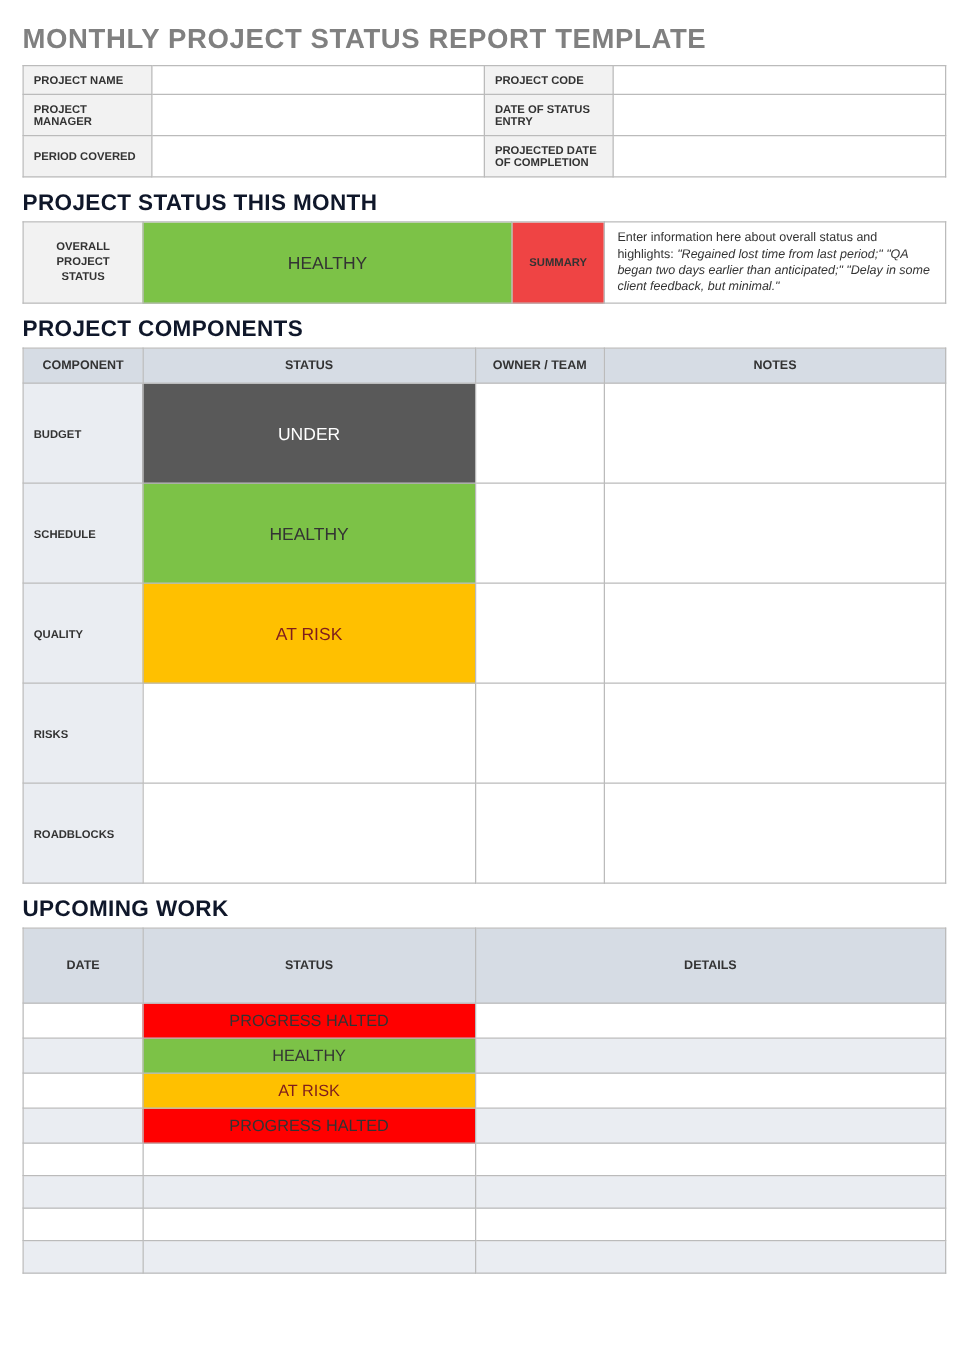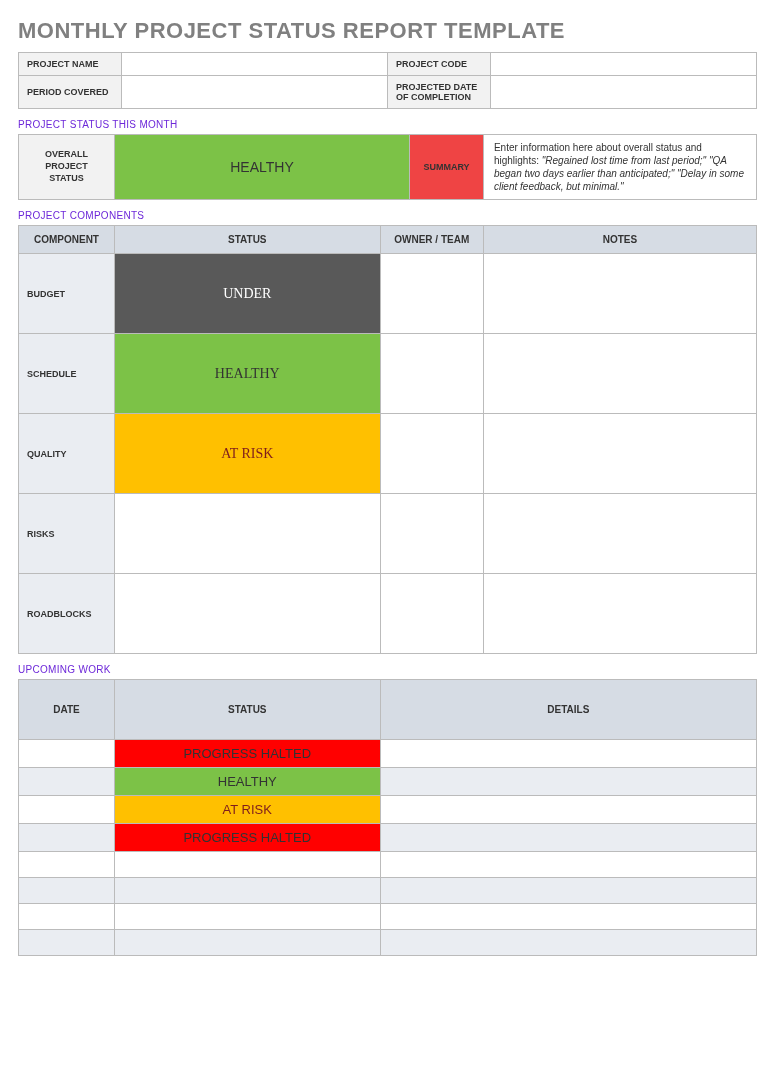--- a/index.html
+++ b/index.html
@@ -12,24 +12,24 @@
     font-size: 12px;
   }
   h1 {
     color: #808080;
     font-weight: bold;
     font-size: 22px;
     letter-spacing: 0.5px;
     margin-bottom: 8px;
   }
   h2 {
-    font-size: 10px;
-    font-weight: normal;
+    font-size: 18px;
+    font-weight: bold;
     margin: 10px 0 4px 0;
-    color: #6d28d9;
+    color: #0f172a;
     letter-spacing: 0.3px;
   }
   table {
     border-collapse: collapse;
     width: 100%;
   }
   td, th {
     border: 1px solid #bbb;
     padding: 6px 8px;
     vertical-align: middle;
@@ -91,21 +91,20 @@
     font-size: 9px;
     font-weight: bold;
     width: 13%;
     height: 80px;
     padding-left: 8px;
   }
   .components td.comp-status {
     width: 36%;
     text-align: center;
     font-size: 14px;
-    font-family: Liberation Serif, serif;
   }
   .components td.comp-owner { width: 14%; background:#fff; }
   .components td.comp-notes { background:#fff; }
   
   .upcoming th {
     background: #d6dce4;
     font-size: 10px;
     font-weight: bold;
     text-align: center;
     padding: 24px;
@@ -130,20 +129,26 @@
 <body>
 
 <h1>MONTHLY PROJECT STATUS REPORT TEMPLATE</h1>
 
 <table class="meta-table">
   <tbody id="meta-body">
       <tr>
         <td class="label">PROJECT NAME</td>
         <td class="value"></td>
         <td class="label">PROJECT CODE</td>
+        <td class="value"></td>
+      </tr>
+      <tr>
+        <td class="label">PROJECT MANAGER</td>
+        <td class="value"></td>
+        <td class="label">DATE OF STATUS ENTRY</td>
         <td class="value"></td>
       </tr>
       <tr>
         <td class="label">PERIOD COVERED</td>
         <td class="value"></td>
         <td class="label">PROJECTED DATE OF COMPLETION</td>
         <td class="value"></td>
       </tr>
     </tbody>
 </table>

